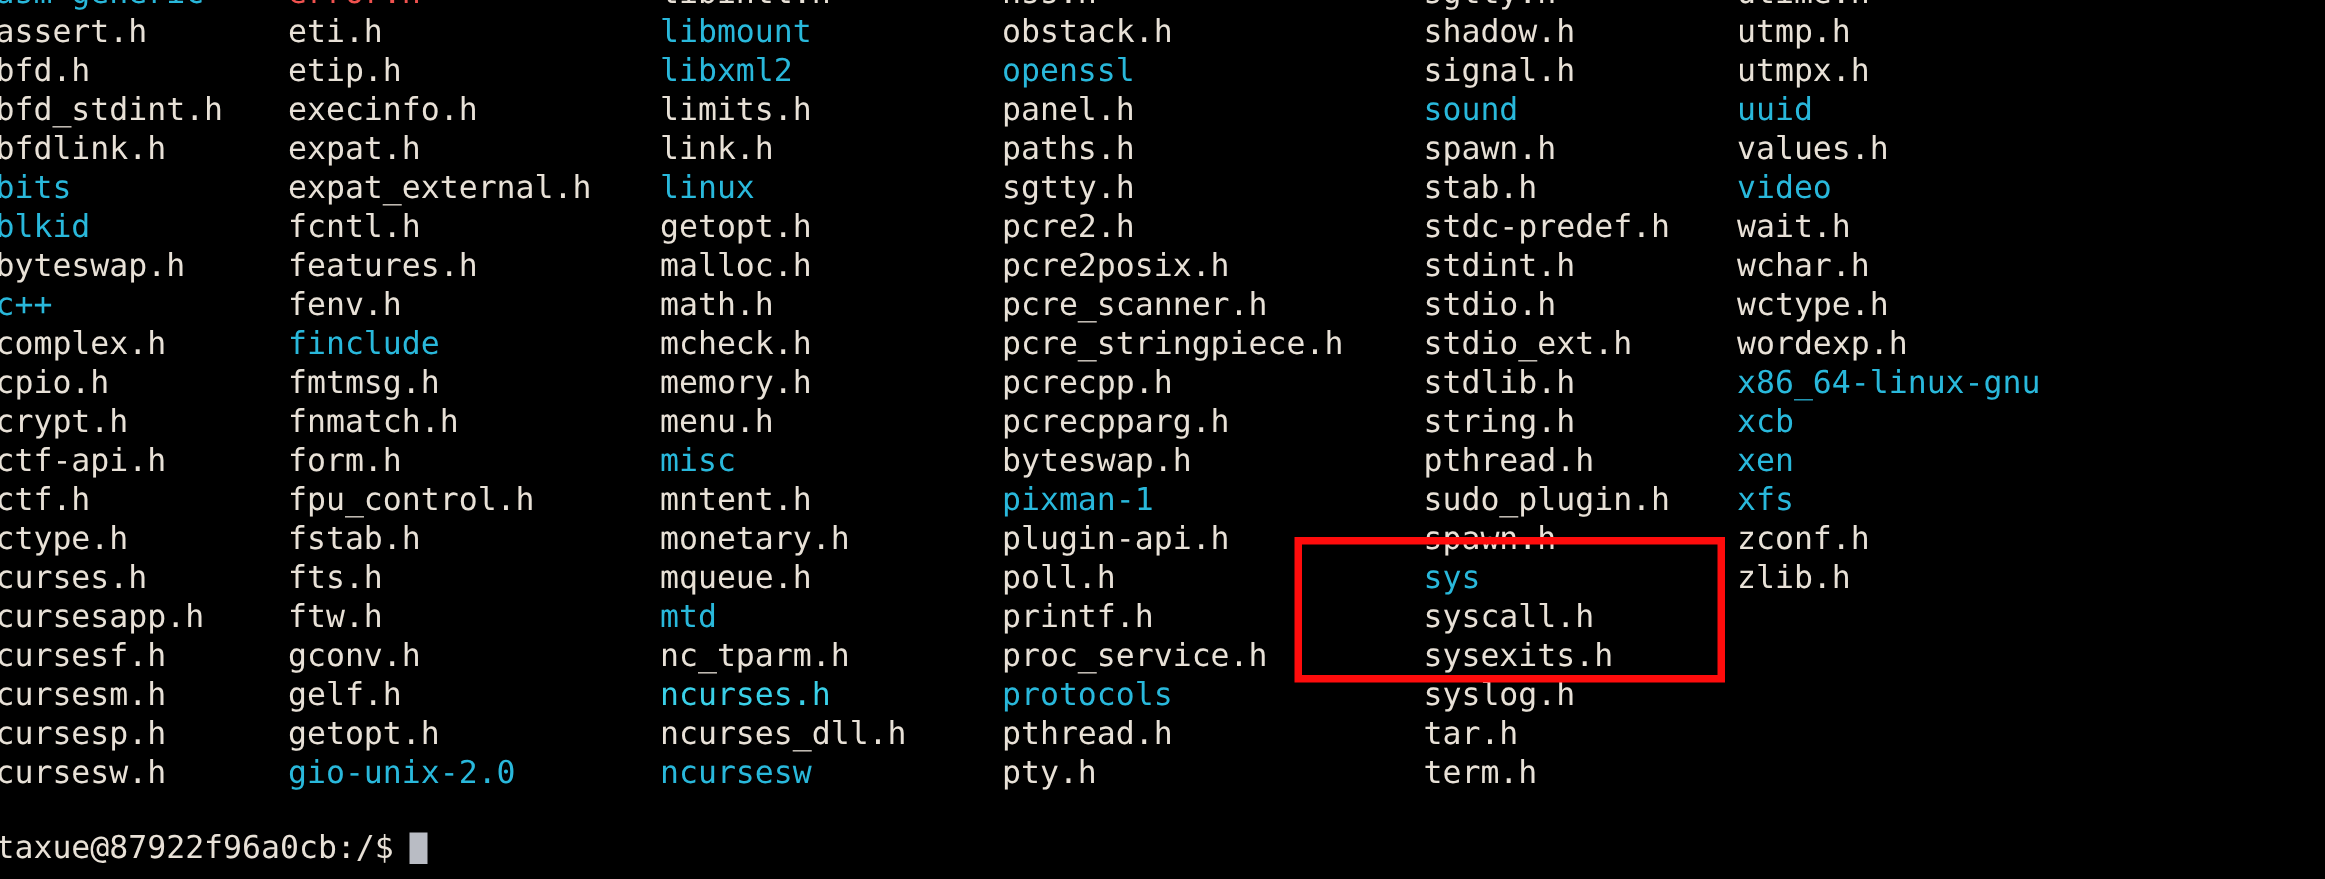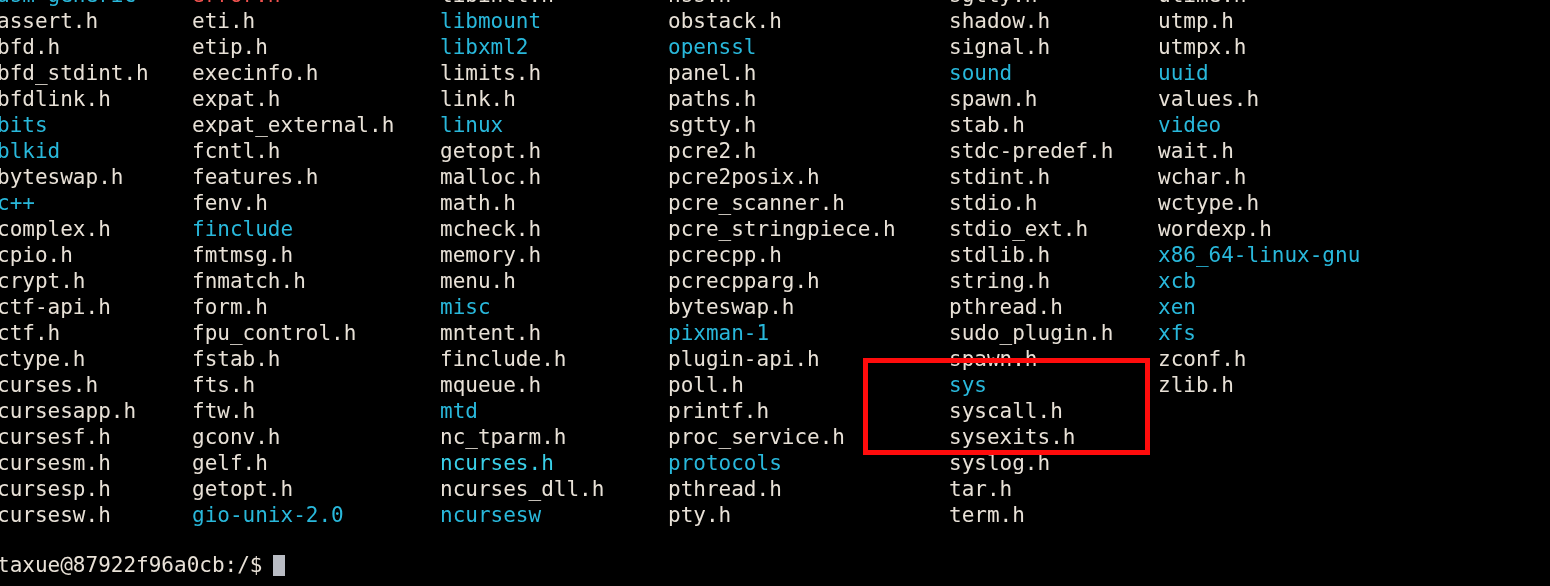--- a/index.html
+++ b/index.html
@@ -95,21 +95,21 @@
       <div class="ls-row"><span class="ls-cell c1 f-file">bfdlink.h</span><span class="ls-cell c2 f-file">expat.h</span><span class="ls-cell c3 f-file">link.h</span><span class="ls-cell c4 f-file">paths.h</span><span class="ls-cell c5 f-file">spawn.h</span><span class="ls-cell c6 f-file">values.h</span></div>
       <div class="ls-row"><span class="ls-cell c1 f-dir">bits</span><span class="ls-cell c2 f-file">expat_external.h</span><span class="ls-cell c3 f-dir">linux</span><span class="ls-cell c4 f-file">sgtty.h</span><span class="ls-cell c5 f-file">stab.h</span><span class="ls-cell c6 f-dir">video</span></div>
       <div class="ls-row"><span class="ls-cell c1 f-dir">blkid</span><span class="ls-cell c2 f-file">fcntl.h</span><span class="ls-cell c3 f-file">getopt.h</span><span class="ls-cell c4 f-file">pcre2.h</span><span class="ls-cell c5 f-file">stdc-predef.h</span><span class="ls-cell c6 f-file">wait.h</span></div>
       <div class="ls-row"><span class="ls-cell c1 f-file">byteswap.h</span><span class="ls-cell c2 f-file">features.h</span><span class="ls-cell c3 f-file">malloc.h</span><span class="ls-cell c4 f-file">pcre2posix.h</span><span class="ls-cell c5 f-file">stdint.h</span><span class="ls-cell c6 f-file">wchar.h</span></div>
       <div class="ls-row"><span class="ls-cell c1 f-dir">c++</span><span class="ls-cell c2 f-file">fenv.h</span><span class="ls-cell c3 f-file">math.h</span><span class="ls-cell c4 f-file">pcre_scanner.h</span><span class="ls-cell c5 f-file">stdio.h</span><span class="ls-cell c6 f-file">wctype.h</span></div>
       <div class="ls-row"><span class="ls-cell c1 f-file">complex.h</span><span class="ls-cell c2 f-dir">finclude</span><span class="ls-cell c3 f-file">mcheck.h</span><span class="ls-cell c4 f-file">pcre_stringpiece.h</span><span class="ls-cell c5 f-file">stdio_ext.h</span><span class="ls-cell c6 f-file">wordexp.h</span></div>
       <div class="ls-row"><span class="ls-cell c1 f-file">cpio.h</span><span class="ls-cell c2 f-file">fmtmsg.h</span><span class="ls-cell c3 f-file">memory.h</span><span class="ls-cell c4 f-file">pcrecpp.h</span><span class="ls-cell c5 f-file">stdlib.h</span><span class="ls-cell c6 f-dir">x86_64-linux-gnu</span></div>
       <div class="ls-row"><span class="ls-cell c1 f-file">crypt.h</span><span class="ls-cell c2 f-file">fnmatch.h</span><span class="ls-cell c3 f-file">menu.h</span><span class="ls-cell c4 f-file">pcrecpparg.h</span><span class="ls-cell c5 f-file">string.h</span><span class="ls-cell c6 f-dir">xcb</span></div>
       <div class="ls-row"><span class="ls-cell c1 f-file">ctf-api.h</span><span class="ls-cell c2 f-file">form.h</span><span class="ls-cell c3 f-dir">misc</span><span class="ls-cell c4 f-file">byteswap.h</span><span class="ls-cell c5 f-file">pthread.h</span><span class="ls-cell c6 f-dir">xen</span></div>
       <div class="ls-row"><span class="ls-cell c1 f-file">ctf.h</span><span class="ls-cell c2 f-file">fpu_control.h</span><span class="ls-cell c3 f-file">mntent.h</span><span class="ls-cell c4 f-dir">pixman-1</span><span class="ls-cell c5 f-file">sudo_plugin.h</span><span class="ls-cell c6 f-dir">xfs</span></div>
-      <div class="ls-row"><span class="ls-cell c1 f-file">ctype.h</span><span class="ls-cell c2 f-file">fstab.h</span><span class="ls-cell c3 f-file">finclude.h</span><span class="ls-cell c4 f-file">plugin-api.h</span><span class="ls-cell c5 f-file">spawn.h</span><span class="ls-cell c6 f-file">zconf.h</span></div>
+      <div class="ls-row"><span class="ls-cell c1 f-file">ctype.h</span><span class="ls-cell c2 f-file">fstab.h</span><span class="ls-cell c3 f-file">monetary.h</span><span class="ls-cell c4 f-file">plugin-api.h</span><span class="ls-cell c5 f-file">spawn.h</span><span class="ls-cell c6 f-file">zconf.h</span></div>
       <div class="ls-row"><span class="ls-cell c1 f-file">curses.h</span><span class="ls-cell c2 f-file">fts.h</span><span class="ls-cell c3 f-file">mqueue.h</span><span class="ls-cell c4 f-file">poll.h</span><span class="ls-cell c5 f-dir">sys</span><span class="ls-cell c6 f-file">zlib.h</span></div>
       <div class="ls-row"><span class="ls-cell c1 f-file">cursesapp.h</span><span class="ls-cell c2 f-file">ftw.h</span><span class="ls-cell c3 f-dir">mtd</span><span class="ls-cell c4 f-file">printf.h</span><span class="ls-cell c5 f-file">syscall.h</span><span class="ls-cell c6 f-file"></span></div>
       <div class="ls-row"><span class="ls-cell c1 f-file">cursesf.h</span><span class="ls-cell c2 f-file">gconv.h</span><span class="ls-cell c3 f-file">nc_tparm.h</span><span class="ls-cell c4 f-file">proc_service.h</span><span class="ls-cell c5 f-file">sysexits.h</span><span class="ls-cell c6 f-file"></span></div>
       <div class="ls-row"><span class="ls-cell c1 f-file">cursesm.h</span><span class="ls-cell c2 f-file">gelf.h</span><span class="ls-cell c3 f-link">ncurses.h</span><span class="ls-cell c4 f-dir">protocols</span><span class="ls-cell c5 f-file">syslog.h</span><span class="ls-cell c6 f-file"></span></div>
       <div class="ls-row"><span class="ls-cell c1 f-file">cursesp.h</span><span class="ls-cell c2 f-file">getopt.h</span><span class="ls-cell c3 f-file">ncurses_dll.h</span><span class="ls-cell c4 f-file">pthread.h</span><span class="ls-cell c5 f-file">tar.h</span><span class="ls-cell c6 f-file"></span></div>
       <div class="ls-row"><span class="ls-cell c1 f-file">cursesw.h</span><span class="ls-cell c2 f-dir">gio-unix-2.0</span><span class="ls-cell c3 f-dir">ncursesw</span><span class="ls-cell c4 f-file">pty.h</span><span class="ls-cell c5 f-file">term.h</span><span class="ls-cell c6 f-file"></span></div>
     </div>
 
   <div id="highlight-box" style="left: 863px; top: 358px; width: 287px; height: 97px; border-color: rgb(255, 12, 12);"></div>
 

